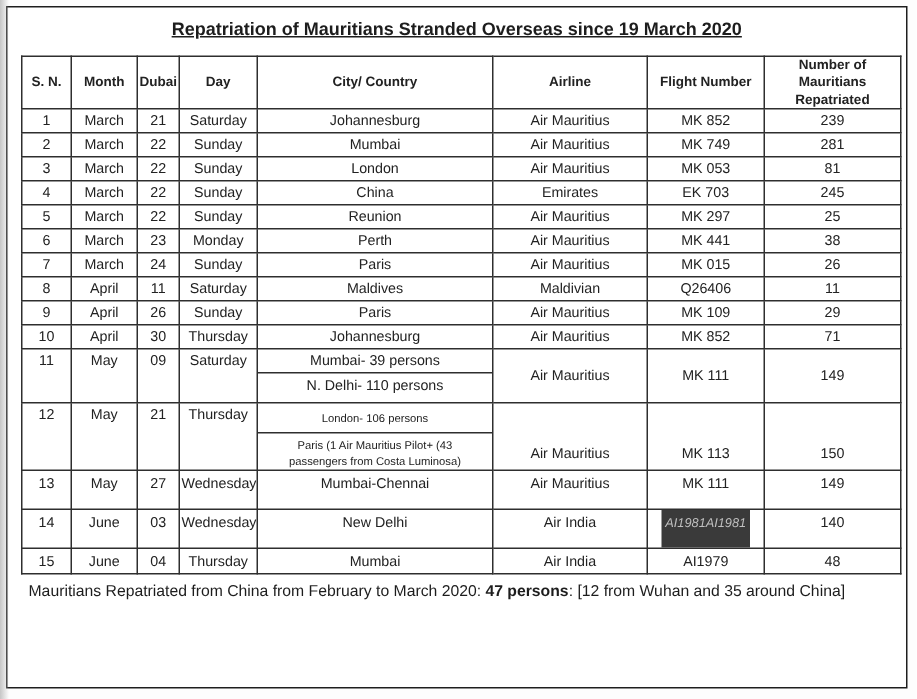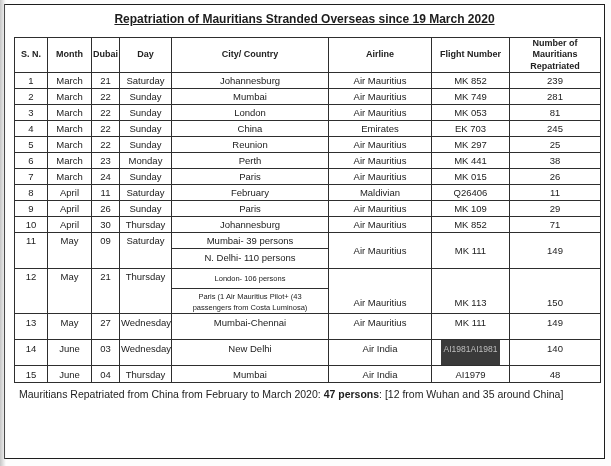--- a/index.html
+++ b/index.html
@@ -41,21 +41,21 @@
   .vt { vertical-align:top !important; padding-top:2px !important; }
   .vb { vertical-align:bottom !important; padding-bottom:5px !important; }
   .city-cell { padding:0 !important; vertical-align:top !important; }
   .city-top {
     border-bottom:1px solid var(--tb); height:16px;
     display:flex; align-items:center; justify-content:center;
   }
   .city-bot { padding-top:3px; }
   tr.tall12 .city-top { height:20px; font-size:7.5px; }
   tr.tall12 .city-bot { font-size:7.5px; line-height:1.5; padding:2px 10px 0; }
-  .hl { background:var(--hlbg); color:var(--hltx); padding:13px 3px; font-size:8.5px; }
+  .hl { background:var(--hlbg); color:var(--hltx); padding:13px 3px; font-size:8.5px;font-style:italic; }
   .total-row td { border:none !important; height:13px; padding-top:2px; }
   .total-label { font-weight:bold; font-size:10.5px; }
   .total-num { font-weight:bold; font-size:10.5px; text-decoration:underline; }
   .fn1 { margin:5px 10px 0 14px; font-size:10.5px; }
   .fn2 { margin:9px 10px 0 14px; font-size:10.5px; font-weight:bold; }
 </style>
 </head>
 <body>
 
 <div class="scan-left"></div>
@@ -155,21 +155,21 @@
         <td>Paris</td>
         <td>Air Mauritius</td>
         <td>MK 015</td>
         <td>26</td>
       </tr>
       <tr>
         <td>8</td>
         <td>April</td>
         <td>11</td>
         <td>Saturday</td>
-        <td>February</td>
+        <td>Maldives</td>
         <td>Maldivian</td>
         <td>Q26406</td>
         <td>11</td>
       </tr>
       <tr>
         <td>9</td>
         <td>April</td>
         <td>26</td>
         <td>Sunday</td>
         <td>Paris</td>

